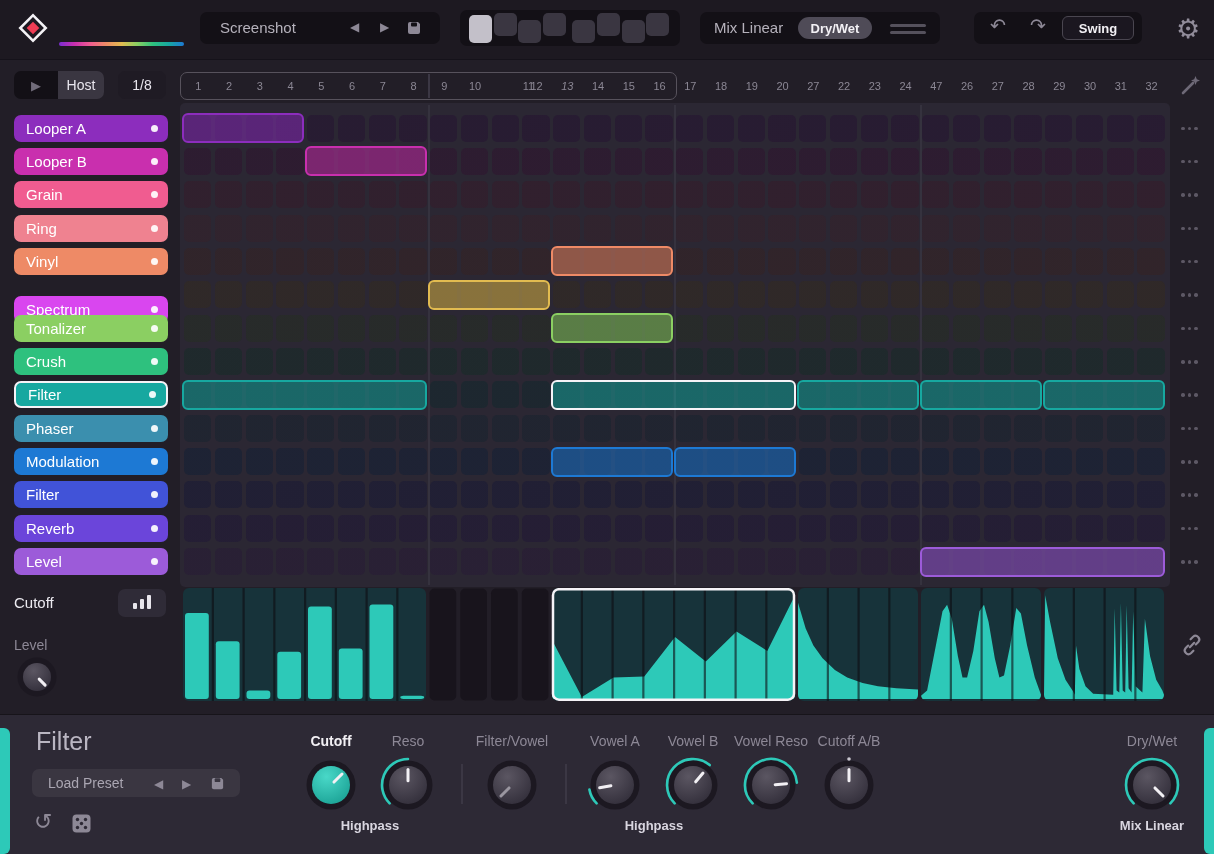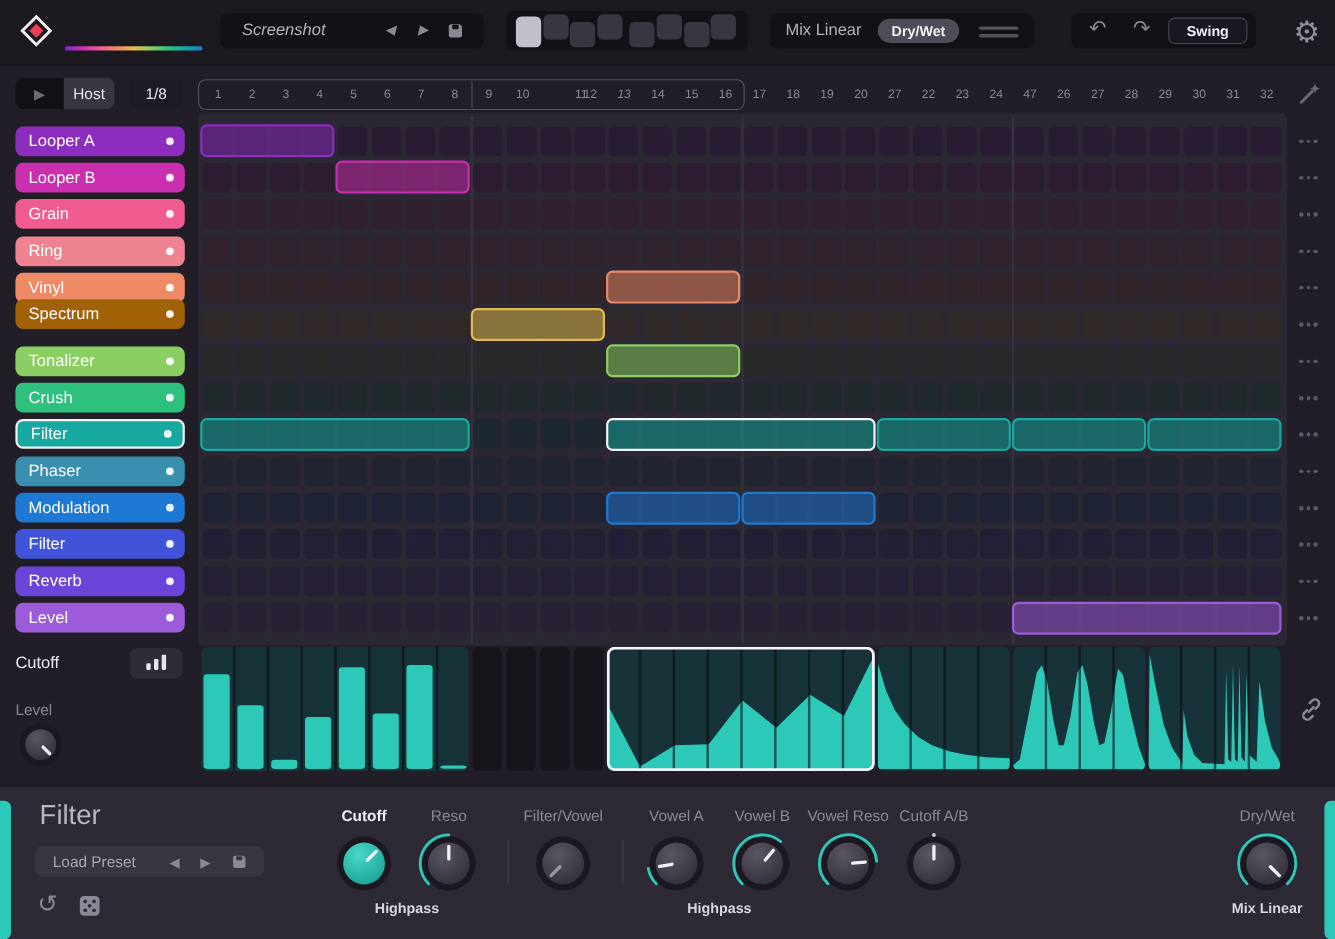--- a/index.html
+++ b/index.html
@@ -7,21 +7,21 @@
   body { background:#221e27; font-family:"Liberation Sans", sans-serif; position:relative; color:#b8b4c0; }
   .abs { position:absolute; }
 
   
   #topbar { position:absolute; left:0; top:0; width:1214px; height:60px; background:#1d1921; border-bottom:1px solid #15121a; }
   .grp { position:absolute; background:#131016; border-radius:7px; }
   #logo { position:absolute; left:14px; top:9px; width:170px; height:42px; }
   #logo-text { position:absolute; left:44px; top:7px; font-size:21px; font-weight:bold; letter-spacing:1px; color:#f4f2f6; }
   #logo-grad { position:absolute; left:45px; top:33px; width:125px; height:4px; border-radius:2px;
     background:linear-gradient(90deg,#7a2dd2,#c92fae,#f05c90,#ee8a66,#e2bb50,#8bcf62,#2ec17e,#17a8a0,#1d79d4); }
-  #preset-grp { left:200px; top:12px; width:240px; height:32px;font-style:italic; }
+  #preset-grp { left:200px; top:12px; width:240px; height:32px; }
   .preset-name { position:absolute; left:20px; top:7px; font-size:15px; color:#b6b2bc; }
   .tri { position:absolute; top:8px; font-size:12px; color:#8d8896; cursor:pointer; }
   #pattern-grp { left:460px; top:10px; width:220px; height:36px; }
   #mix-grp { left:700px; top:12px; width:240px; height:32px; }
   #mix-label { position:absolute; left:14px; top:7px; font-size:15px; color:#b6b2bc; }
   #drywet-btn { position:absolute; left:98px; top:5px; width:74px; height:22px; background:#4f4b57; border:none; border-radius:11px; color:#f2f0f4; font-size:13px; font-weight:bold; font-family:inherit; }
   .line2 { position:absolute; left:190px; width:36px; height:3px; background:#55515c; border-radius:2px; }
   #hist-grp { left:974px; top:12px; width:168px; height:32px; }
   .uarr { position:absolute; top:2px; font-size:19px; color:#8d8896; }
   #swing-btn { position:absolute; left:88px; top:4px; width:72px; height:24px; background:#1b1720; border:1px solid #4a4650; border-radius:6px; color:#f2f0f4; font-size:13px; font-weight:bold; font-family:inherit; }
@@ -115,21 +115,21 @@
 <button id="play-btn">▶</button>
 <button id="host-btn">Host</button>
 <button id="rate-btn">1/8</button>
 
 <div id="tracks-box">
     <div class="track-btn" style="top: 114.5px; background: rgb(140, 45, 189);"><span>Looper A</span><span class="track-dot"></span></div>
     <div class="track-btn" style="top: 147.857px; background: rgb(201, 47, 174);"><span>Looper B</span><span class="track-dot"></span></div>
     <div class="track-btn" style="top: 181.214px; background: rgb(240, 92, 144);"><span>Grain</span><span class="track-dot"></span></div>
     <div class="track-btn" style="top: 214.571px; background: rgb(239, 130, 144);"><span>Ring</span><span class="track-dot"></span></div>
     <div class="track-btn" style="top: 247.928px; background: rgb(238, 138, 102);"><span>Vinyl</span><span class="track-dot"></span></div>
-    <div class="track-btn" style="top: 272px; background: #a16207;"><span>Spectrum</span><span class="track-dot"></span></div>
+    <div class="track-btn" style="top: 296px; background: #d946ef;"><span>Spectrum</span><span class="track-dot"></span></div>
     <div class="track-btn" style="top: 314.642px; background: rgb(139, 207, 98);"><span>Tonalizer</span><span class="track-dot"></span></div>
     <div class="track-btn" style="top: 347.999px; background: rgb(46, 193, 126);"><span>Crush</span><span class="track-dot"></span></div>
     <div class="track-btn" style="top: 381.356px; background: rgb(23, 168, 160); border: 2px solid rgb(245, 243, 247); line-height: 23px;"><span>Filter</span><span class="track-dot" style="top: 8px;"></span></div>
     <div class="track-btn" style="top: 414.713px; background: rgb(59, 143, 174);"><span>Phaser</span><span class="track-dot"></span></div>
     <div class="track-btn" style="top: 448.07px; background: rgb(29, 121, 212);"><span>Modulation</span><span class="track-dot"></span></div>
     <div class="track-btn" style="top: 481.427px; background: rgb(65, 83, 216);"><span>Filter</span><span class="track-dot"></span></div>
     <div class="track-btn" style="top: 514.784px; background: rgb(107, 69, 218);"><span>Reverb</span><span class="track-dot"></span></div>
     <div class="track-btn" style="top: 548.141px; background: rgb(156, 91, 217);"><span>Level</span><span class="track-dot"></span></div>
   </div>
 

